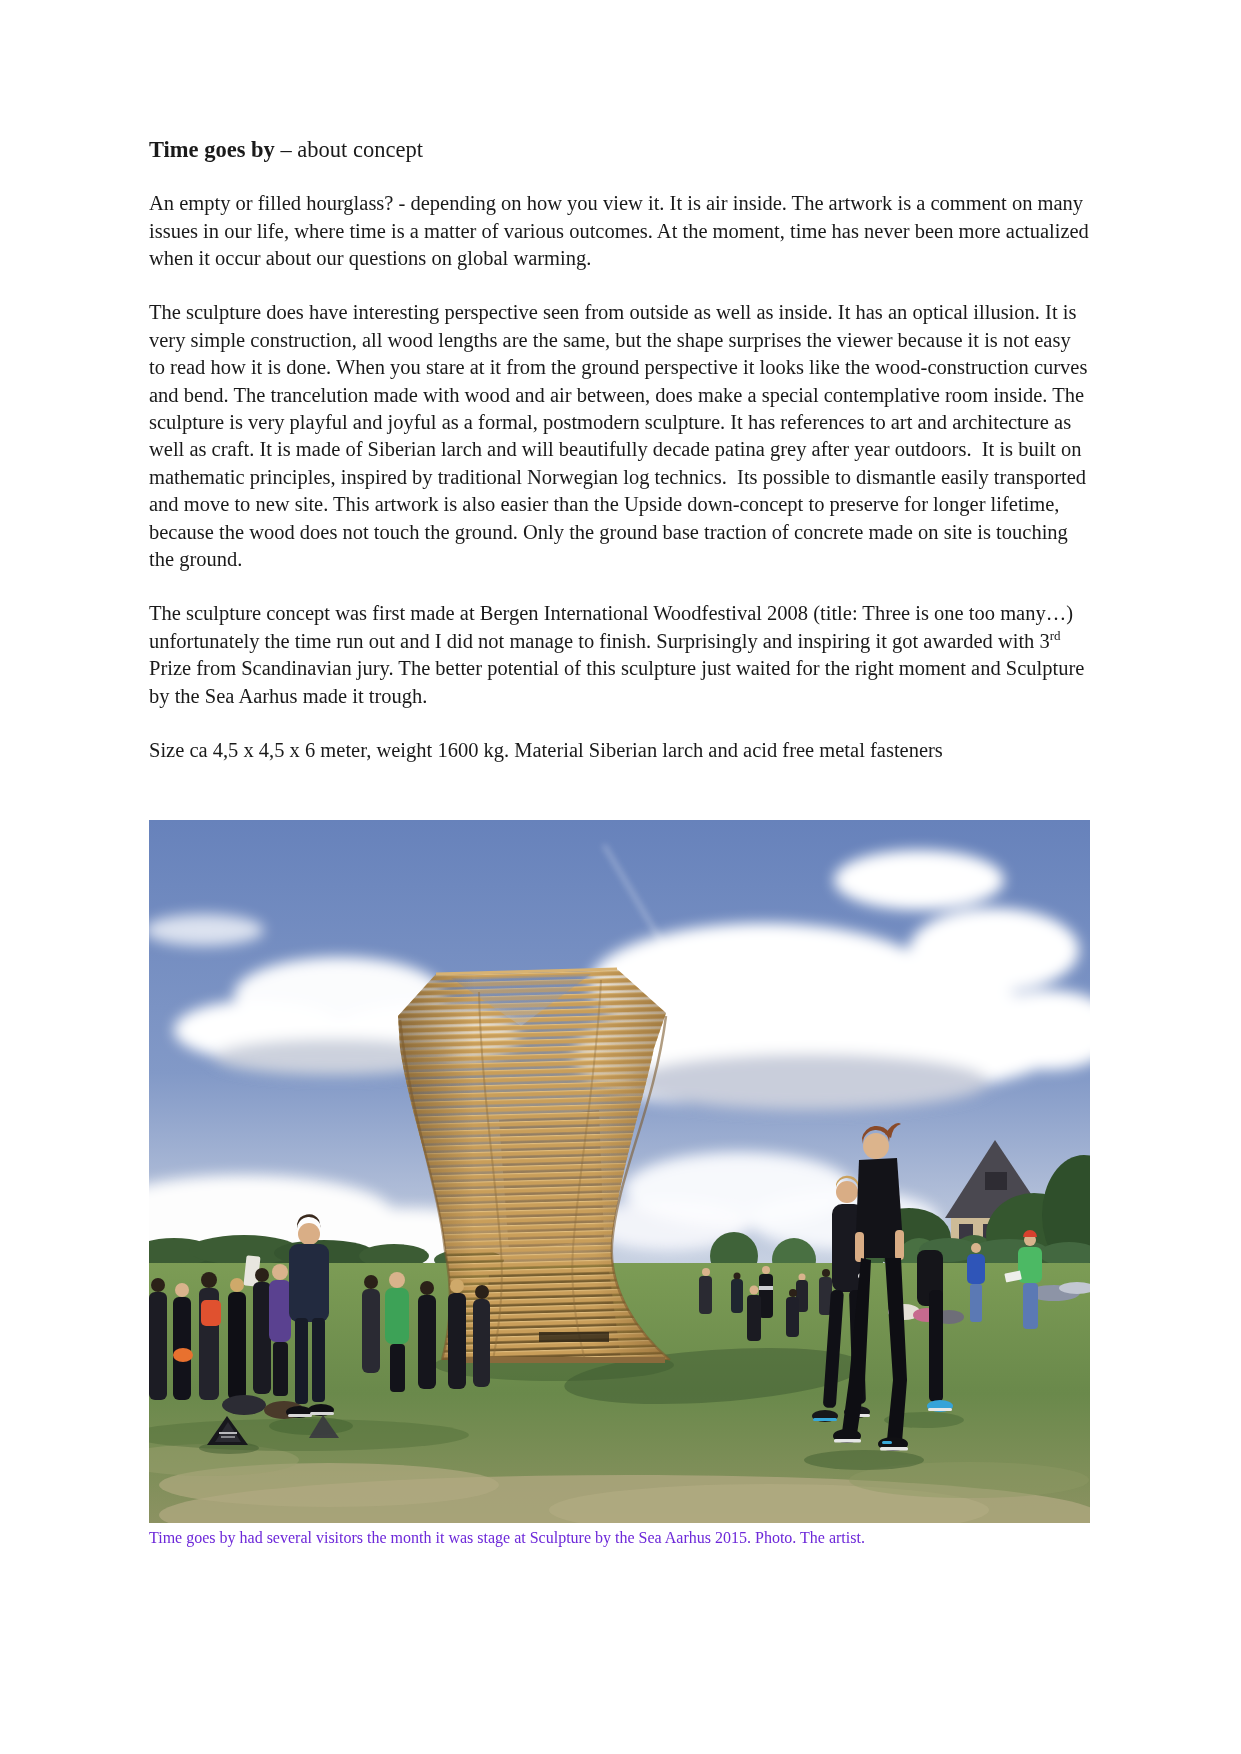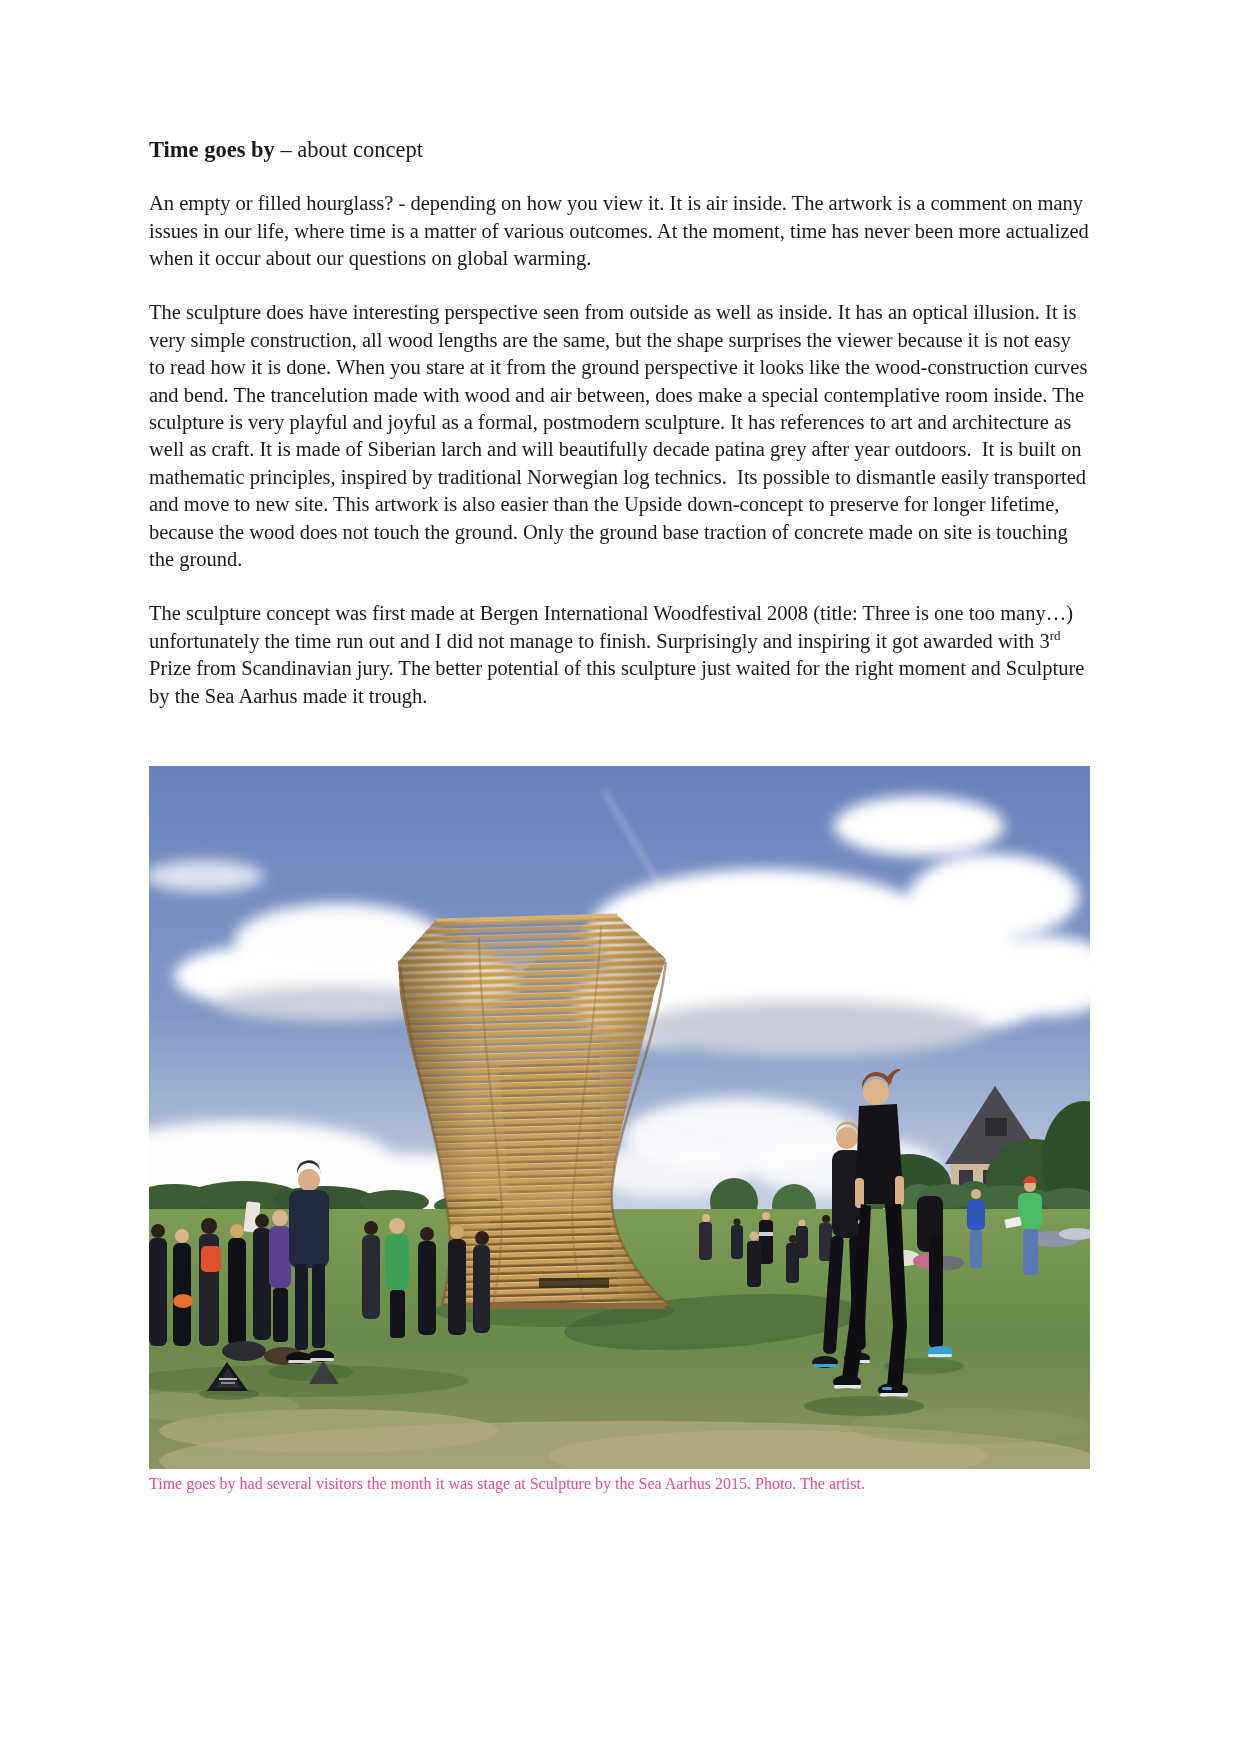--- a/index.html
+++ b/index.html
@@ -5,36 +5,37 @@
   html,body{margin:0;padding:0;background:#ffffff;}
   .page{position:relative;width:1241px;height:1754px;background:#ffffff;overflow:hidden;
         font-family:"Liberation Serif",serif;color:#1a1a1a;}
   .content{position:absolute;left:149px;top:136px;width:941px;}
   .doc-title{font-size:22.5px;font-weight:normal;margin:0 0 26px 0;line-height:1.25;}
   .doc-title .b{font-weight:bold;}
   .para{font-size:20.5px;line-height:27.4px;margin:12px 0 27px 0;white-space:pre-wrap;}
   .para sup{font-size:13px;line-height:0;vertical-align:super;text-align:right;}
   figure{margin:56px 0 0 0;padding:0;}
   .photo{display:block;width:941px;height:703px;}
-  figcaption{font-size:16px;line-height:1.3;margin-top:5px;color:#ec4899;}
+  figcaption{font-size:16px;line-height:1.3;margin-top:5px;color:#6d28d9;}
 </style>
 </head>
 <body>
 
 <div class="page">
   <div class="content">
 
     <h1 class="doc-title"><span class="b">Time goes by</span><span> – about concept</span></h1>
 
     <p class="para">An empty or filled hourglass? - depending on how you view it. It is air inside. The artwork is a comment on many issues in our life, where time is a matter of various outcomes. At the moment, time has never been more actualized when it occur about our questions on global warming.</p>
 
     <p class="para">The sculpture does have interesting perspective seen from outside as well as inside. It has an optical illusion. It is very simple construction, all wood lengths are the same, but the shape surprises the viewer because it is not easy to read how it is done. When you stare at it from the ground perspective it looks like the wood-construction curves and bend. The trancelution made with wood and air between, does make a special contemplative room inside. The sculpture is very playful and joyful as a formal, postmodern sculpture. It has references to art and architecture as well as craft. It is made of Siberian larch and will beautifully decade patina grey after year outdoors.  It is built on mathematic principles, inspired by traditional Norwegian log technics.  Its possible to dismantle easily transported and move to new site. This artwork is also easier than the Upside down-concept to preserve for longer lifetime, because the wood does not touch the ground. Only the ground base traction of concrete made on site is touching the ground.</p>
 
     <p class="para"><span>The sculpture concept was first made at Bergen International Woodfestival 2008 (title: Three is one too many…) unfortunately the time run out and I did not manage to finish. Surprisingly and inspiring it got awarded with 3</span><sup>rd</sup><span> Prize from Scandinavian jury. The better potential of this sculpture just waited for the right moment and Sculpture by the Sea Aarhus made it trough.</span></p>
 
+    <p class="para">Size ca 4,5 x 4,5 x 6 meter, weight 1600 kg. Material Siberian larch and acid free metal fasteners</p>
 
     <figure>
       <svg class="photo" viewBox="0 0 941 703" role="img">
         <defs>
           <linearGradient id="skyGrad" x1="0" y1="0" x2="0" y2="1">
             <stop offset="0" stop-color="#6782bb"></stop>
             <stop offset="0.55" stop-color="#8299c7"></stop>
             <stop offset="0.85" stop-color="#b6c2da"></stop>
             <stop offset="1" stop-color="#cdd6e4"></stop>
           </linearGradient>

